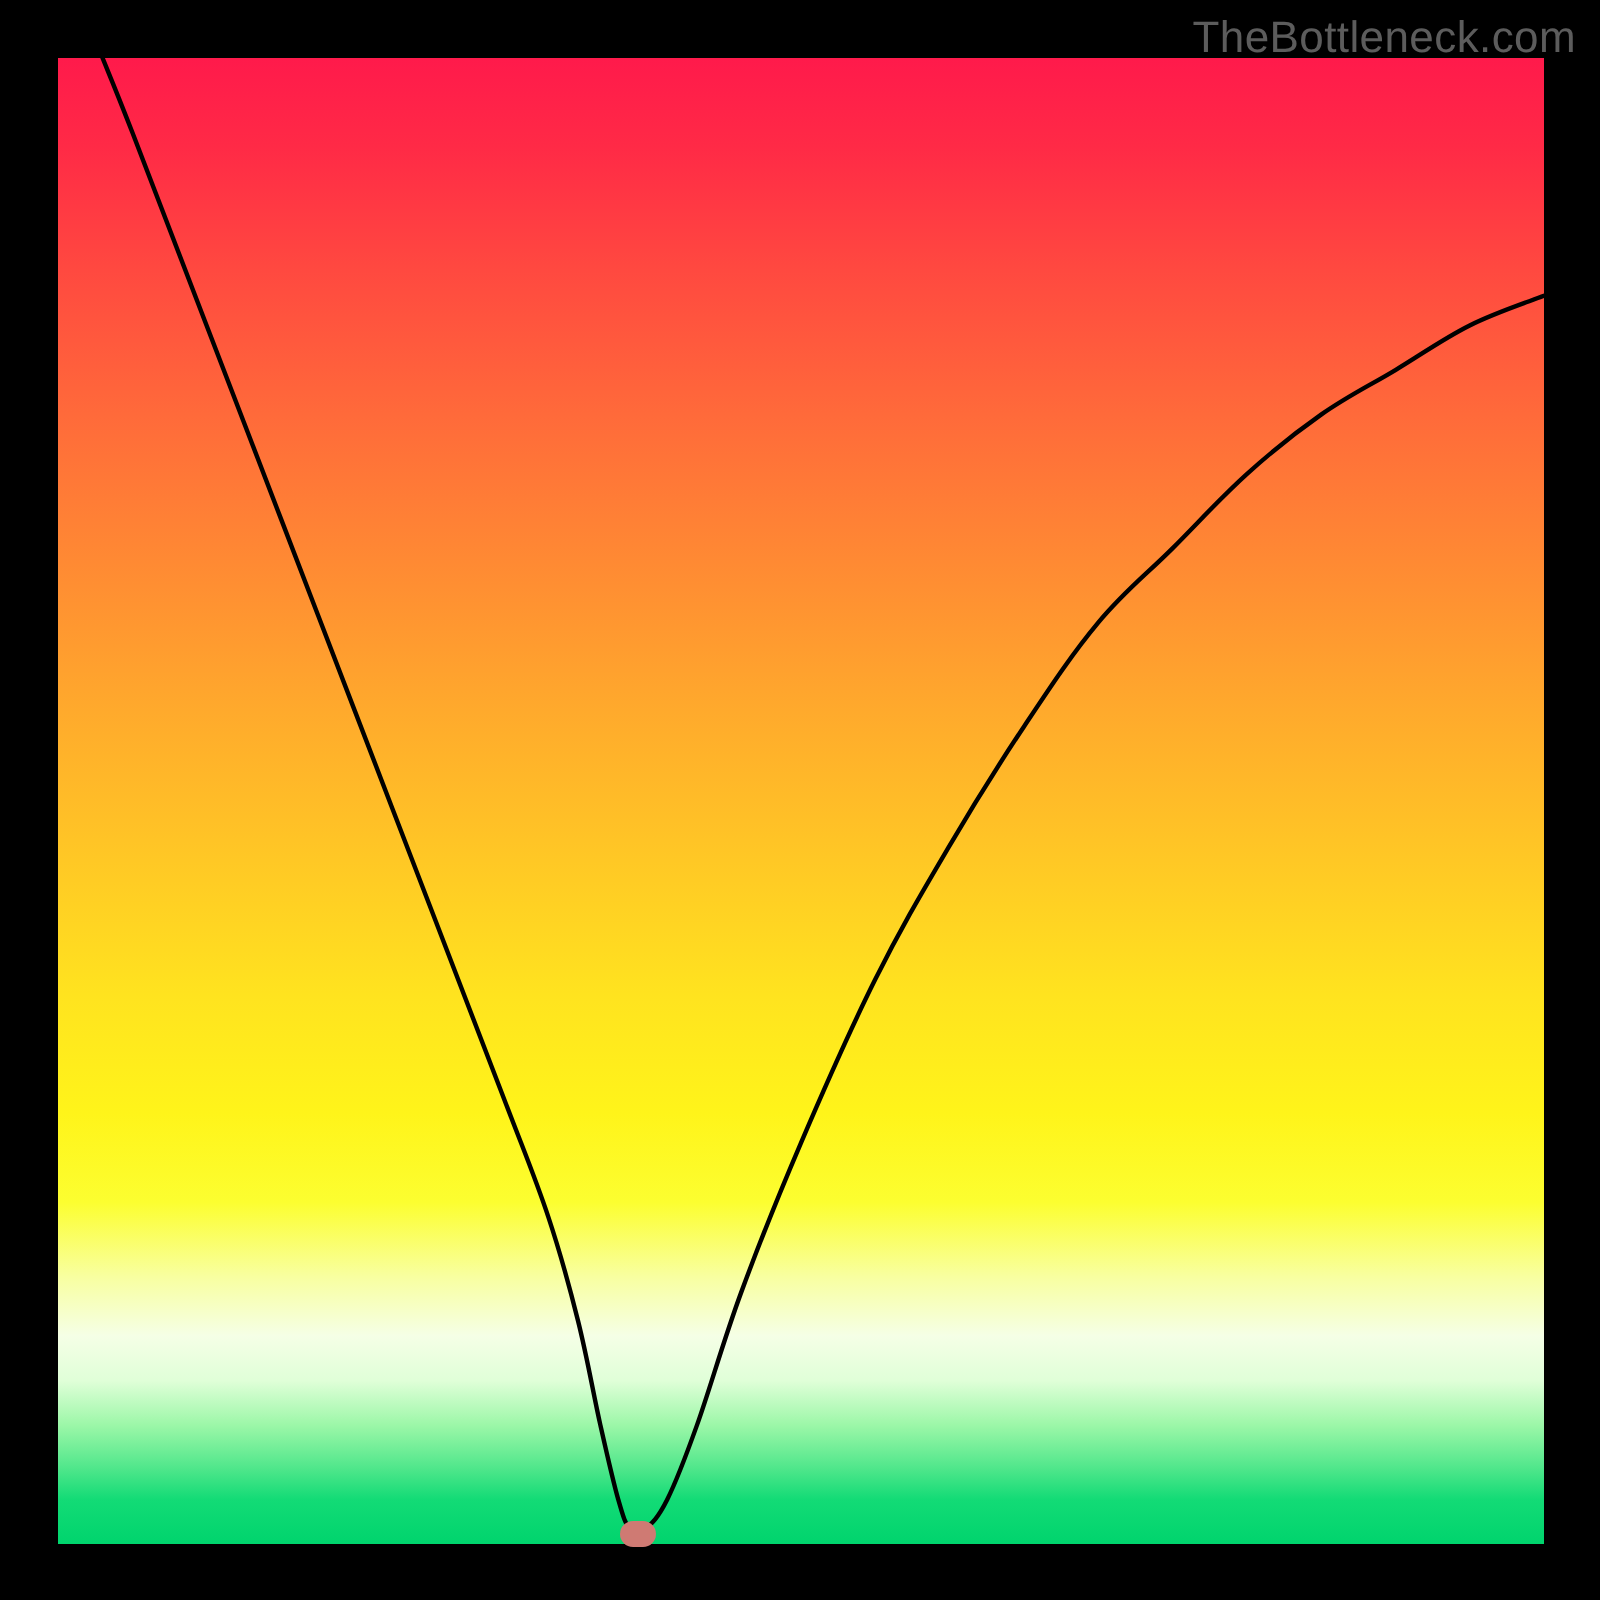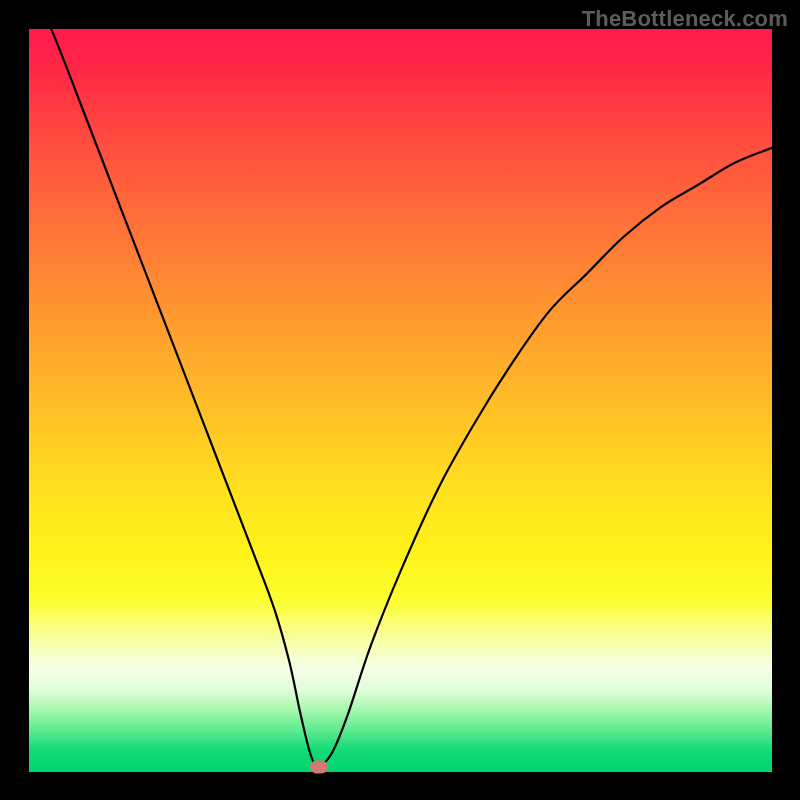--- a/index.html
+++ b/index.html
@@ -40,21 +40,21 @@
       #00d46d 100%
     );
   }
 
   .watermark {
     position: absolute;
     top: 6px;
     right: 12px;
     color: #5c5c5c;
     font-size: 22px;
-    font-weight: 700;
+    font-weight: 400;
     letter-spacing: 0.2px;
   }
 
   svg.curve {
     position: absolute;
     left: 0; top: 0;
     width: 743px;
     height: 743px;
   }
 

